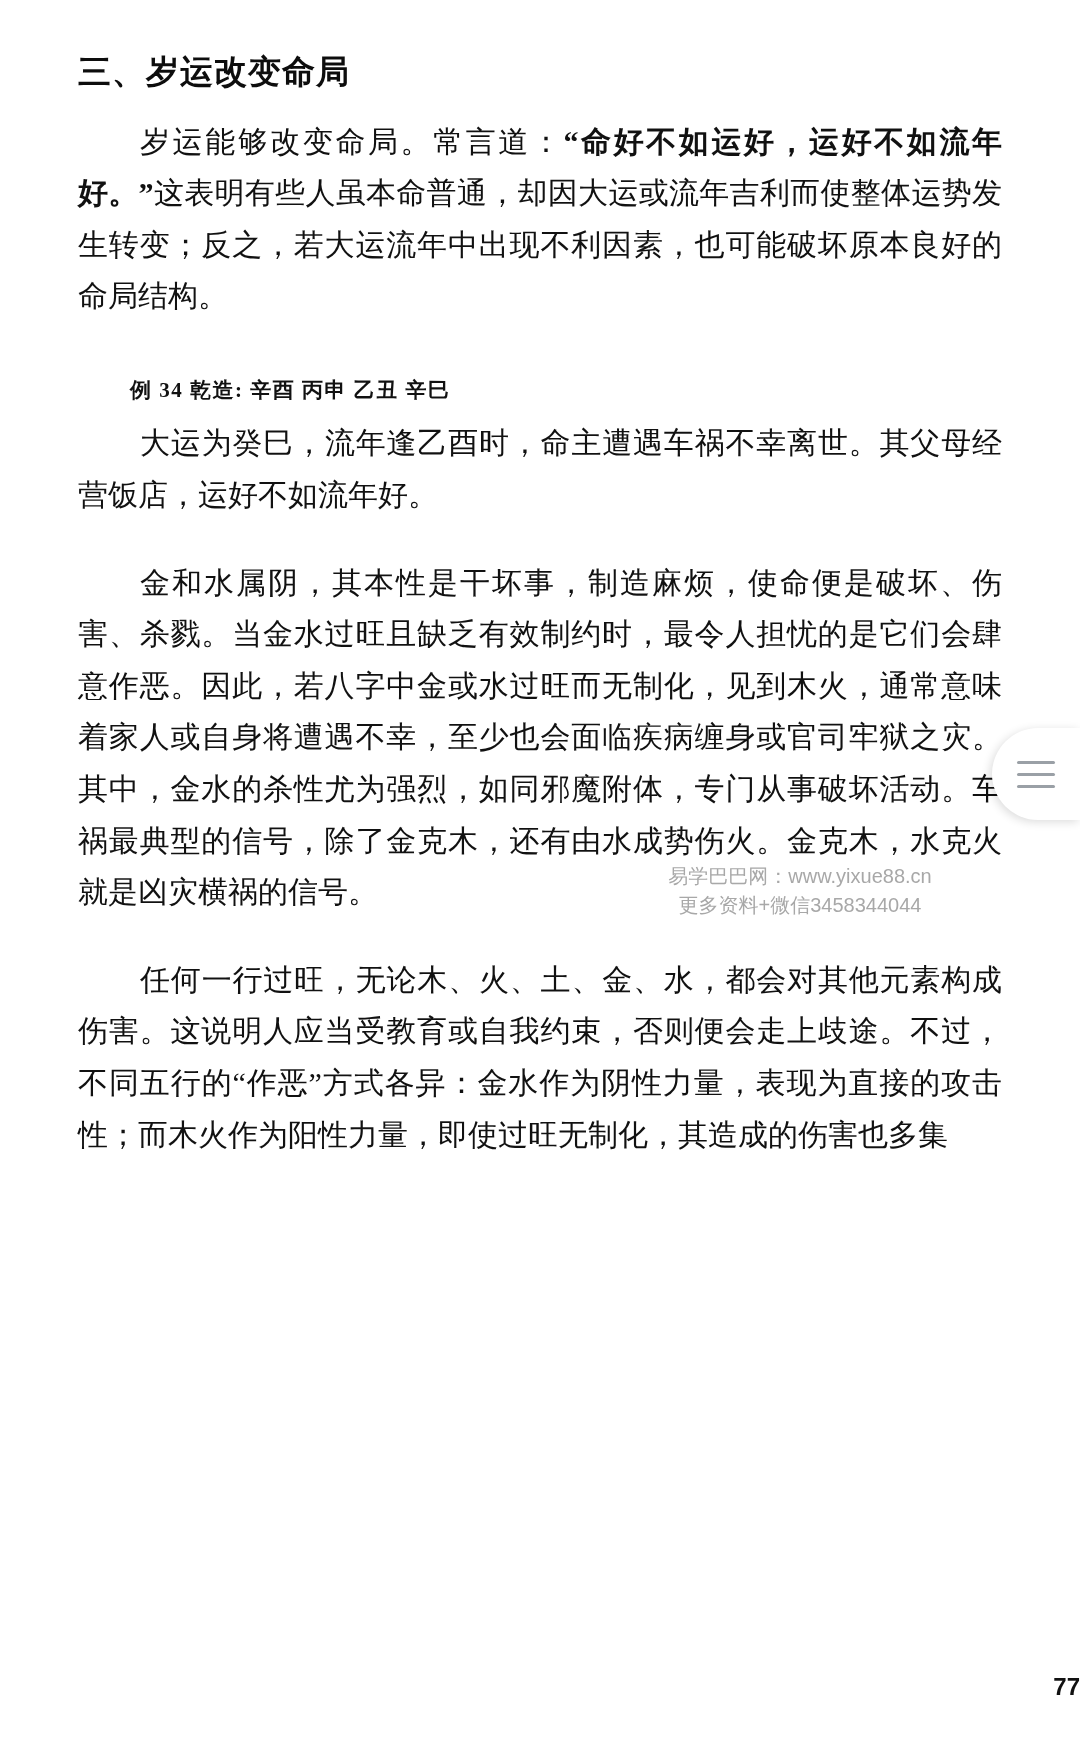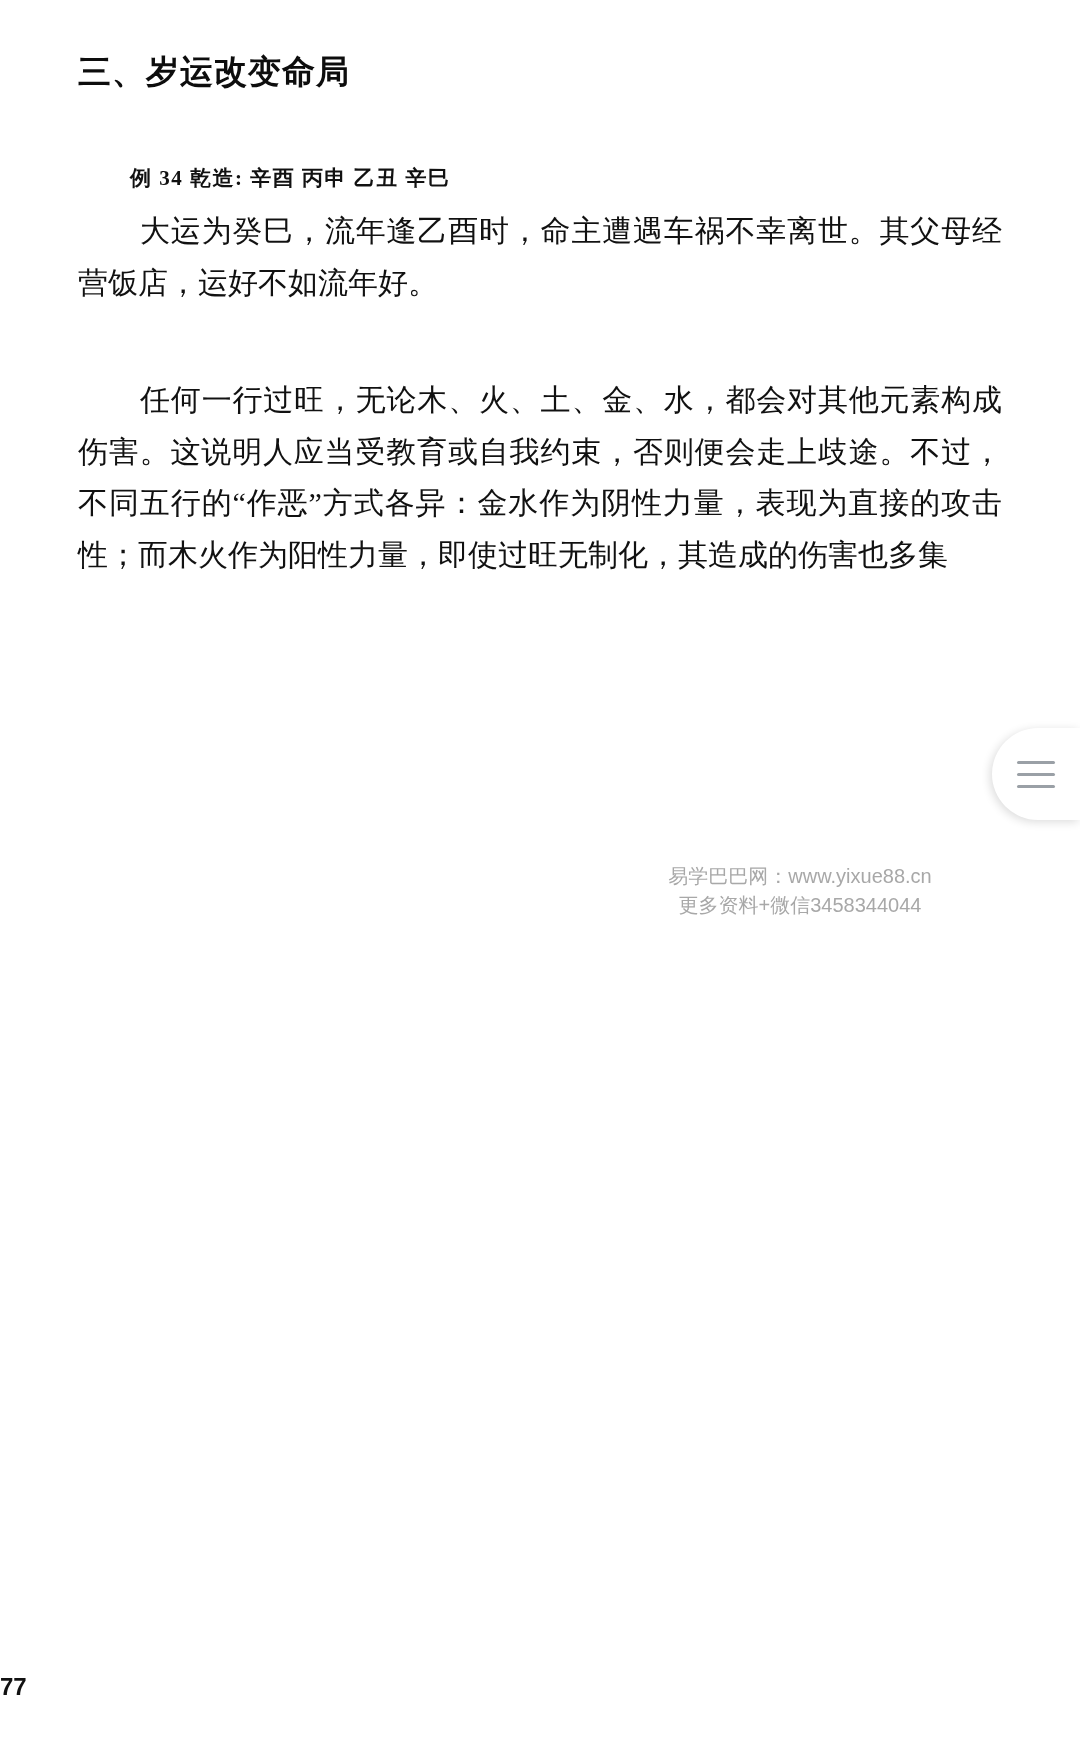--- a/index.html
+++ b/index.html
@@ -63,21 +63,21 @@
     letter-spacing: 1.5px;
   }
   .quote-bold {
     font-weight: bold;
   }
   .page-number {
     position: absolute;
     left: 0;
     right: 0;
     bottom: 36px;
-    text-align: left;
+    text-align: right;
     font-size: 24px;
     font-weight: bold;
     font-family: "Liberation Sans", sans-serif;
     color: #111111;
   }
   
   .float-menu {
     position: absolute;
     right: 0px;
     top: 728px;
@@ -118,30 +118,32 @@
   }
 </style>
 </head>
 <body>
 
 <div class="page">
   <div class="content">
 
     <h2 class="section-title">三、岁运改变命局</h2>
 
+    <p class="body"><span>岁运能够改变命局。常言道：</span><span class="quote-bold">“命好不如运好，运好不如流年好。”</span><span>这表明有些人虽本命普通，却因大运或流年吉利而使整体运势发生转变；反之，若大运流年中出现不利因素，也可能破坏原本良好的命局结构。</span></p>
 
     <div class="gap-lg"></div>
 
     <h3 class="example-heading">例 34 乾造: 辛酉 丙申 乙丑 辛巳</h3>
 
     <p class="body">大运为癸巳，流年逢乙酉时，命主遭遇车祸不幸离世。其父母经营饭店，运好不如流年好。</p>
 
 
     <div class="gap-md"></div>
 
+    <p class="body">金和水属阴，其本性是干坏事，制造麻烦，使命便是破坏、伤害、杀戮。当金水过旺且缺乏有效制约时，最令人担忧的是它们会肆意作恶。因此，若八字中金或水过旺而无制化，见到木火，通常意味着家人或自身将遭遇不幸，至少也会面临疾病缠身或官司牢狱之灾。其中，金水的杀性尤为强烈，如同邪魔附体，专门从事破坏活动。车祸最典型的信号，除了金克木，还有由水成势伤火。金克木，水克火就是凶灾横祸的信号。</p>
 
     <div class="gap-md"></div>
 
     <p class="body tight">任何一行过旺，无论木、火、土、金、水，都会对其他元素构成伤害。这说明人应当受教育或自我约束，否则便会走上歧途。不过，不同五行的“作恶”方式各异：金水作为阴性力量，表现为直接的攻击性；而木火作为阳性力量，即使过旺无制化，其造成的伤害也多集</p>
 
   </div>
 
   <div class="watermark">
     <div>易学巴巴网：www.yixue88.cn</div>
     <div>更多资料+微信3458344044</div>

